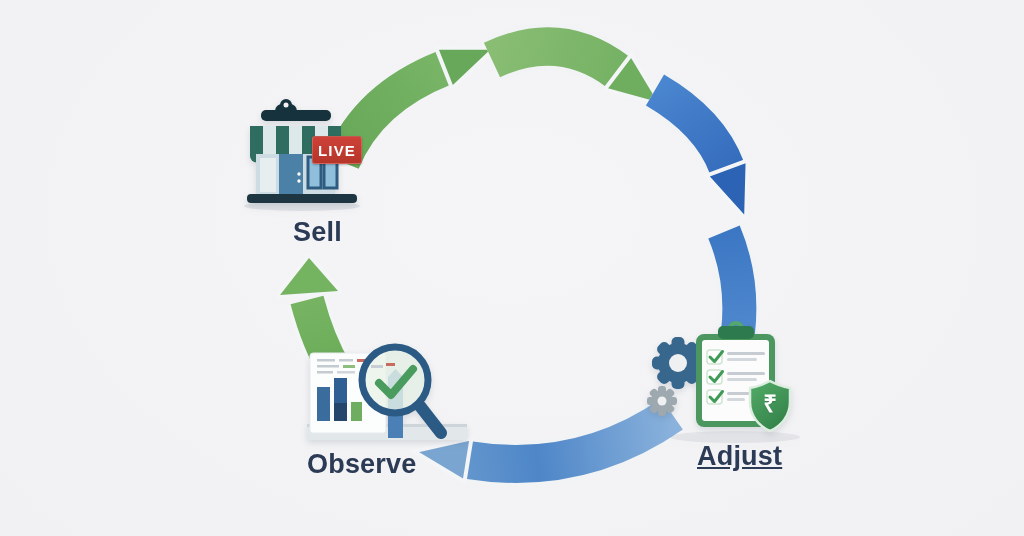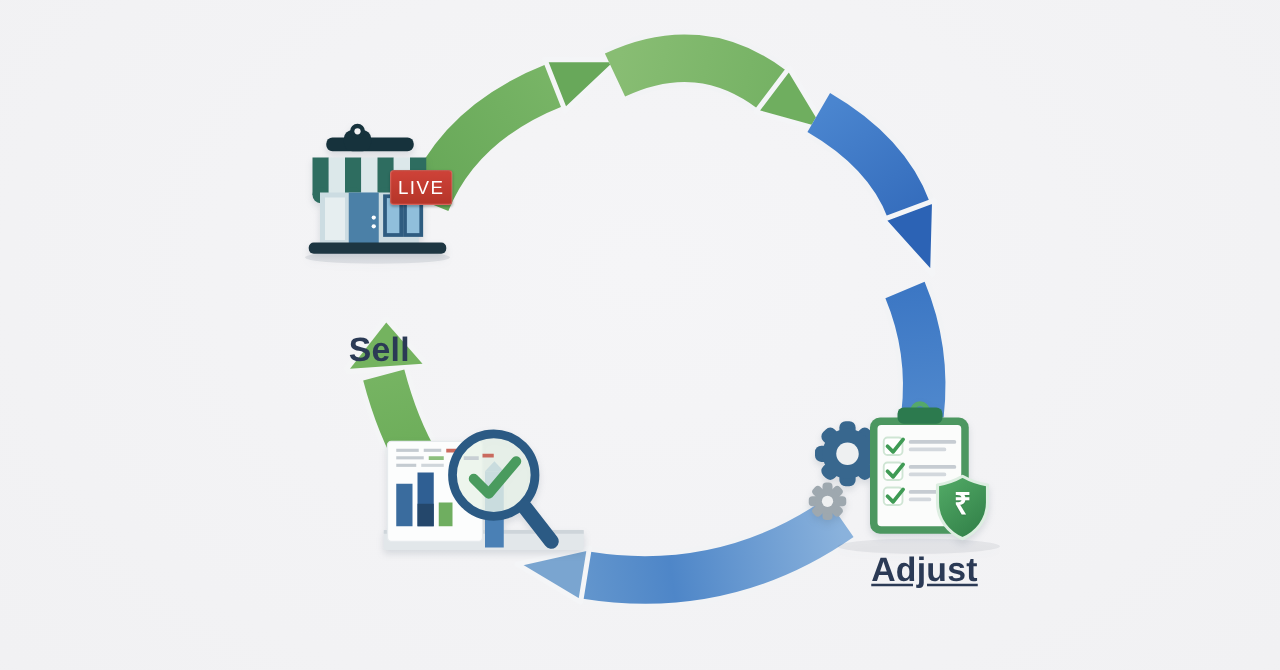--- a/index.html
+++ b/index.html
@@ -11,30 +11,30 @@
   }
   svg.scene { position:absolute; left:0; top:0; }
   .icon { filter: drop-shadow(0 3px 3px rgba(60,80,100,0.16)); }
   .label {
     position:absolute; font-size:27px; font-weight:600; color:#2b3a55; letter-spacing:0.2px;
     white-space:nowrap;
   }
   .live-badge {
     position:absolute; left:312px; top:136px; width:48px; height:26px;
     background:linear-gradient(180deg,#ce4238,#b53529); border-radius:3px;
-    color:#ffffff; font-size:15px; font-weight:400; letter-spacing:1.2px;
+    color:#ffffff; font-size:15px; font-weight:700; letter-spacing:1.2px;
     display:flex; align-items:center; justify-content:center;
     box-shadow:0 1px 2px rgba(0,0,0,0.25); border:1px solid rgba(255,255,255,0.18);
   }
   .rupee {
     position:absolute; left:756px; top:390px; width:28px; height:28px;
     color:#ffffff; font-size:24px; font-weight:700; line-height:28px; text-align:center;
     text-shadow:0 1px 1px rgba(0,0,0,0.15);
   }
-  .sell-label    { left:279px; top:217px;margin-top:48px; }
+  .sell-label    { left:293px; top:217px; }
   .observe-label { left:307px; top:449px; }
   .adjust-label  { left:697px; top:441px;text-decoration:underline; }
 </style>
 </head>
 <body>
 
 <div class="stage">
 
   <svg class="scene" width="1024" height="536" viewBox="0 0 1024 536">
     <defs>
@@ -212,15 +212,16 @@
         <rect x="91" y="18" width="9" height="3" fill="#c96a5e"></rect>
         <path d="M84 38 L96 50 L118 24" fill="none" stroke="#4a9b5e" stroke-width="8" stroke-linecap="round" stroke-linejoin="round"></path>
         <circle cx="100" cy="35" r="33" fill="none" stroke="#2b5a84" stroke-width="7"></circle>
         <line x1="125" y1="61" x2="146" y2="88" stroke="#2b5a84" stroke-width="12" stroke-linecap="round"></line>
       </g>
     </g>
   </svg>
 
   <div class="label sell-label">Sell</div>
   <div class="label adjust-label">Adjust</div>
+  <div class="label observe-label">Observe</div>
   <div class="live-badge">LIVE</div>
   <div class="rupee">₹</div>
 </div>
 
 </body></html>

